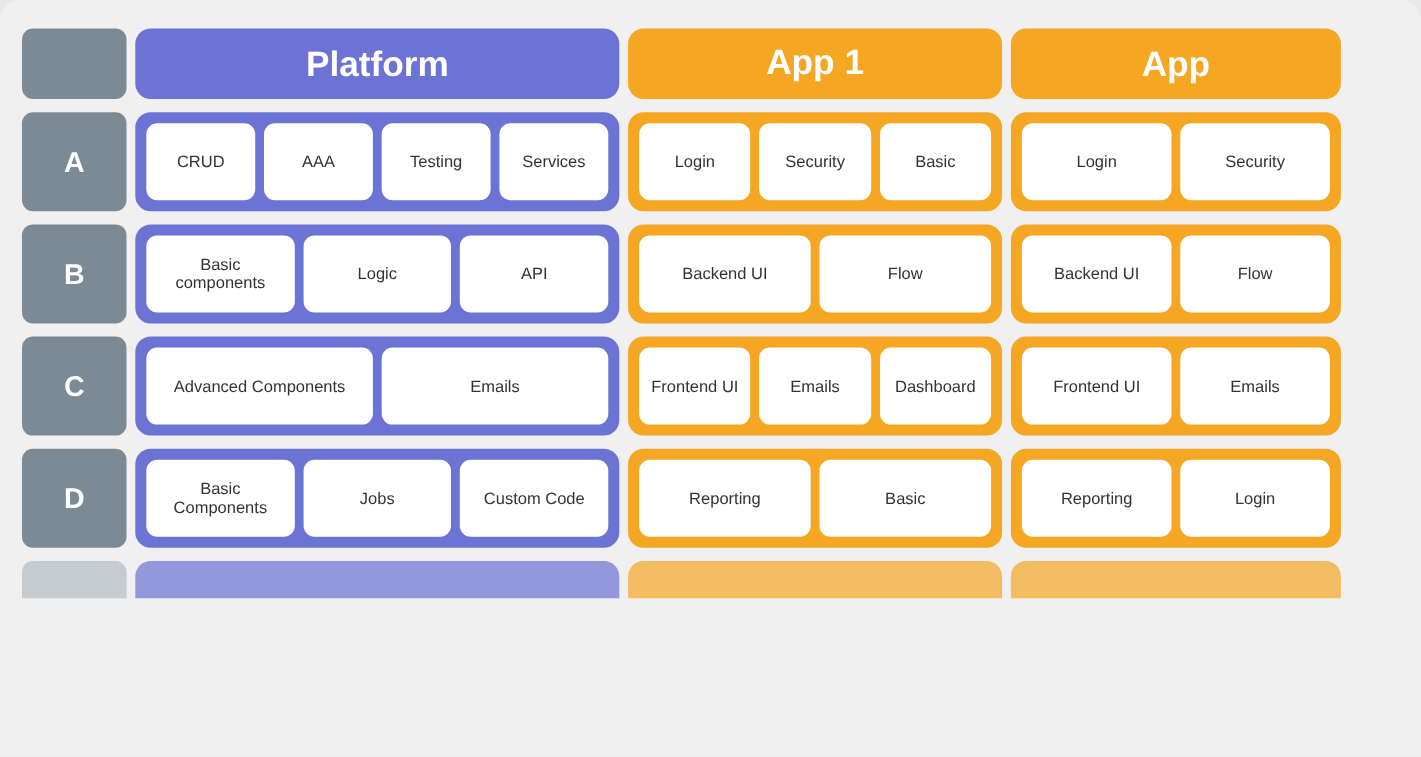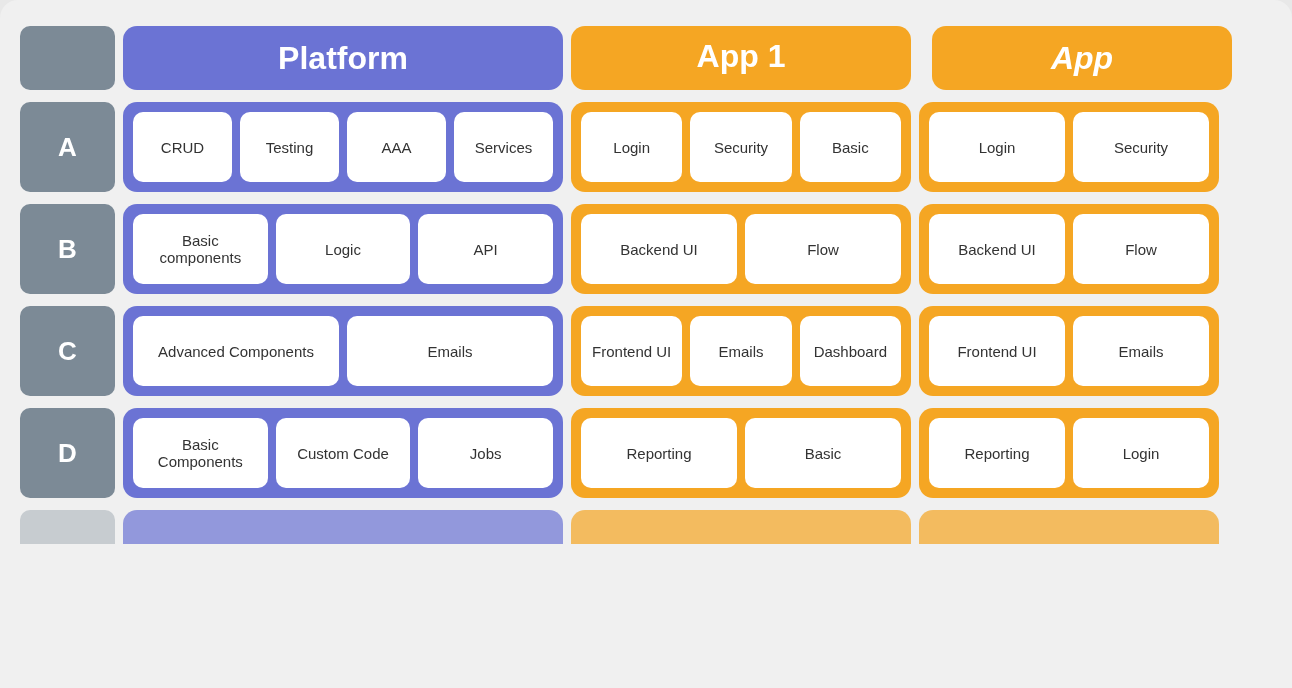--- a/index.html
+++ b/index.html
@@ -134,27 +134,26 @@
       margin: 6px 8px 6px 0;
       min-width: 340px;
       display: flex;
       align-items: flex-start;
       justify-content: center;
     }
     .header-section-app2 {
       background: #f5a623;
       border-radius: 14px;
       padding: 12px 20px;
-      margin: 6px 0 6px 13px;
+      margin: 6px 0 6px 0;
       min-width: 300px;
       display: flex;
       align-items: center;
       justify-content: center;
       overflow: hidden;
-      font-style: italic;
     }
     .header-title {
       font-size: 32px;
       font-weight: 800;
       color: #fff;
     }
     
     .partial-row {
       opacity: 0.7;
     }
@@ -182,22 +181,22 @@
           <span class="header-title">App</span>
         </div>
       </div>
 
       <div id="rows-container">
           <div class="data-row">
             <div class="row-label">A</div>
             <div class="section-platform">
               <div class="cards-row">
                 <div class="card">CRUD</div>
+                <div class="card">AAA</div>
                 <div class="card">Testing</div>
-                <div class="card">AAA</div>
                 <div class="card">Services</div>
               </div>
             </div>
             <div class="section-app1">
               <div class="cards-row">
                 <div class="card">Login</div>
                 <div class="card">Security</div>
                 <div class="card">Basic</div>
               </div>
             </div>
@@ -250,22 +249,22 @@
                 <div class="card">Frontend UI</div>
                 <div class="card">Emails</div>
               </div>
             </div>
           </div>
           <div class="data-row">
             <div class="row-label">D</div>
             <div class="section-platform">
               <div class="cards-row">
                 <div class="card">Basic Components</div>
+                <div class="card">Jobs</div>
                 <div class="card">Custom Code</div>
-                <div class="card">Jobs</div>
               </div>
             </div>
             <div class="section-app1">
               <div class="cards-row">
                 <div class="card">Reporting</div>
                 <div class="card">Basic</div>
               </div>
             </div>
             <div class="section-app2 app2-clip">
               <div class="cards-row">

